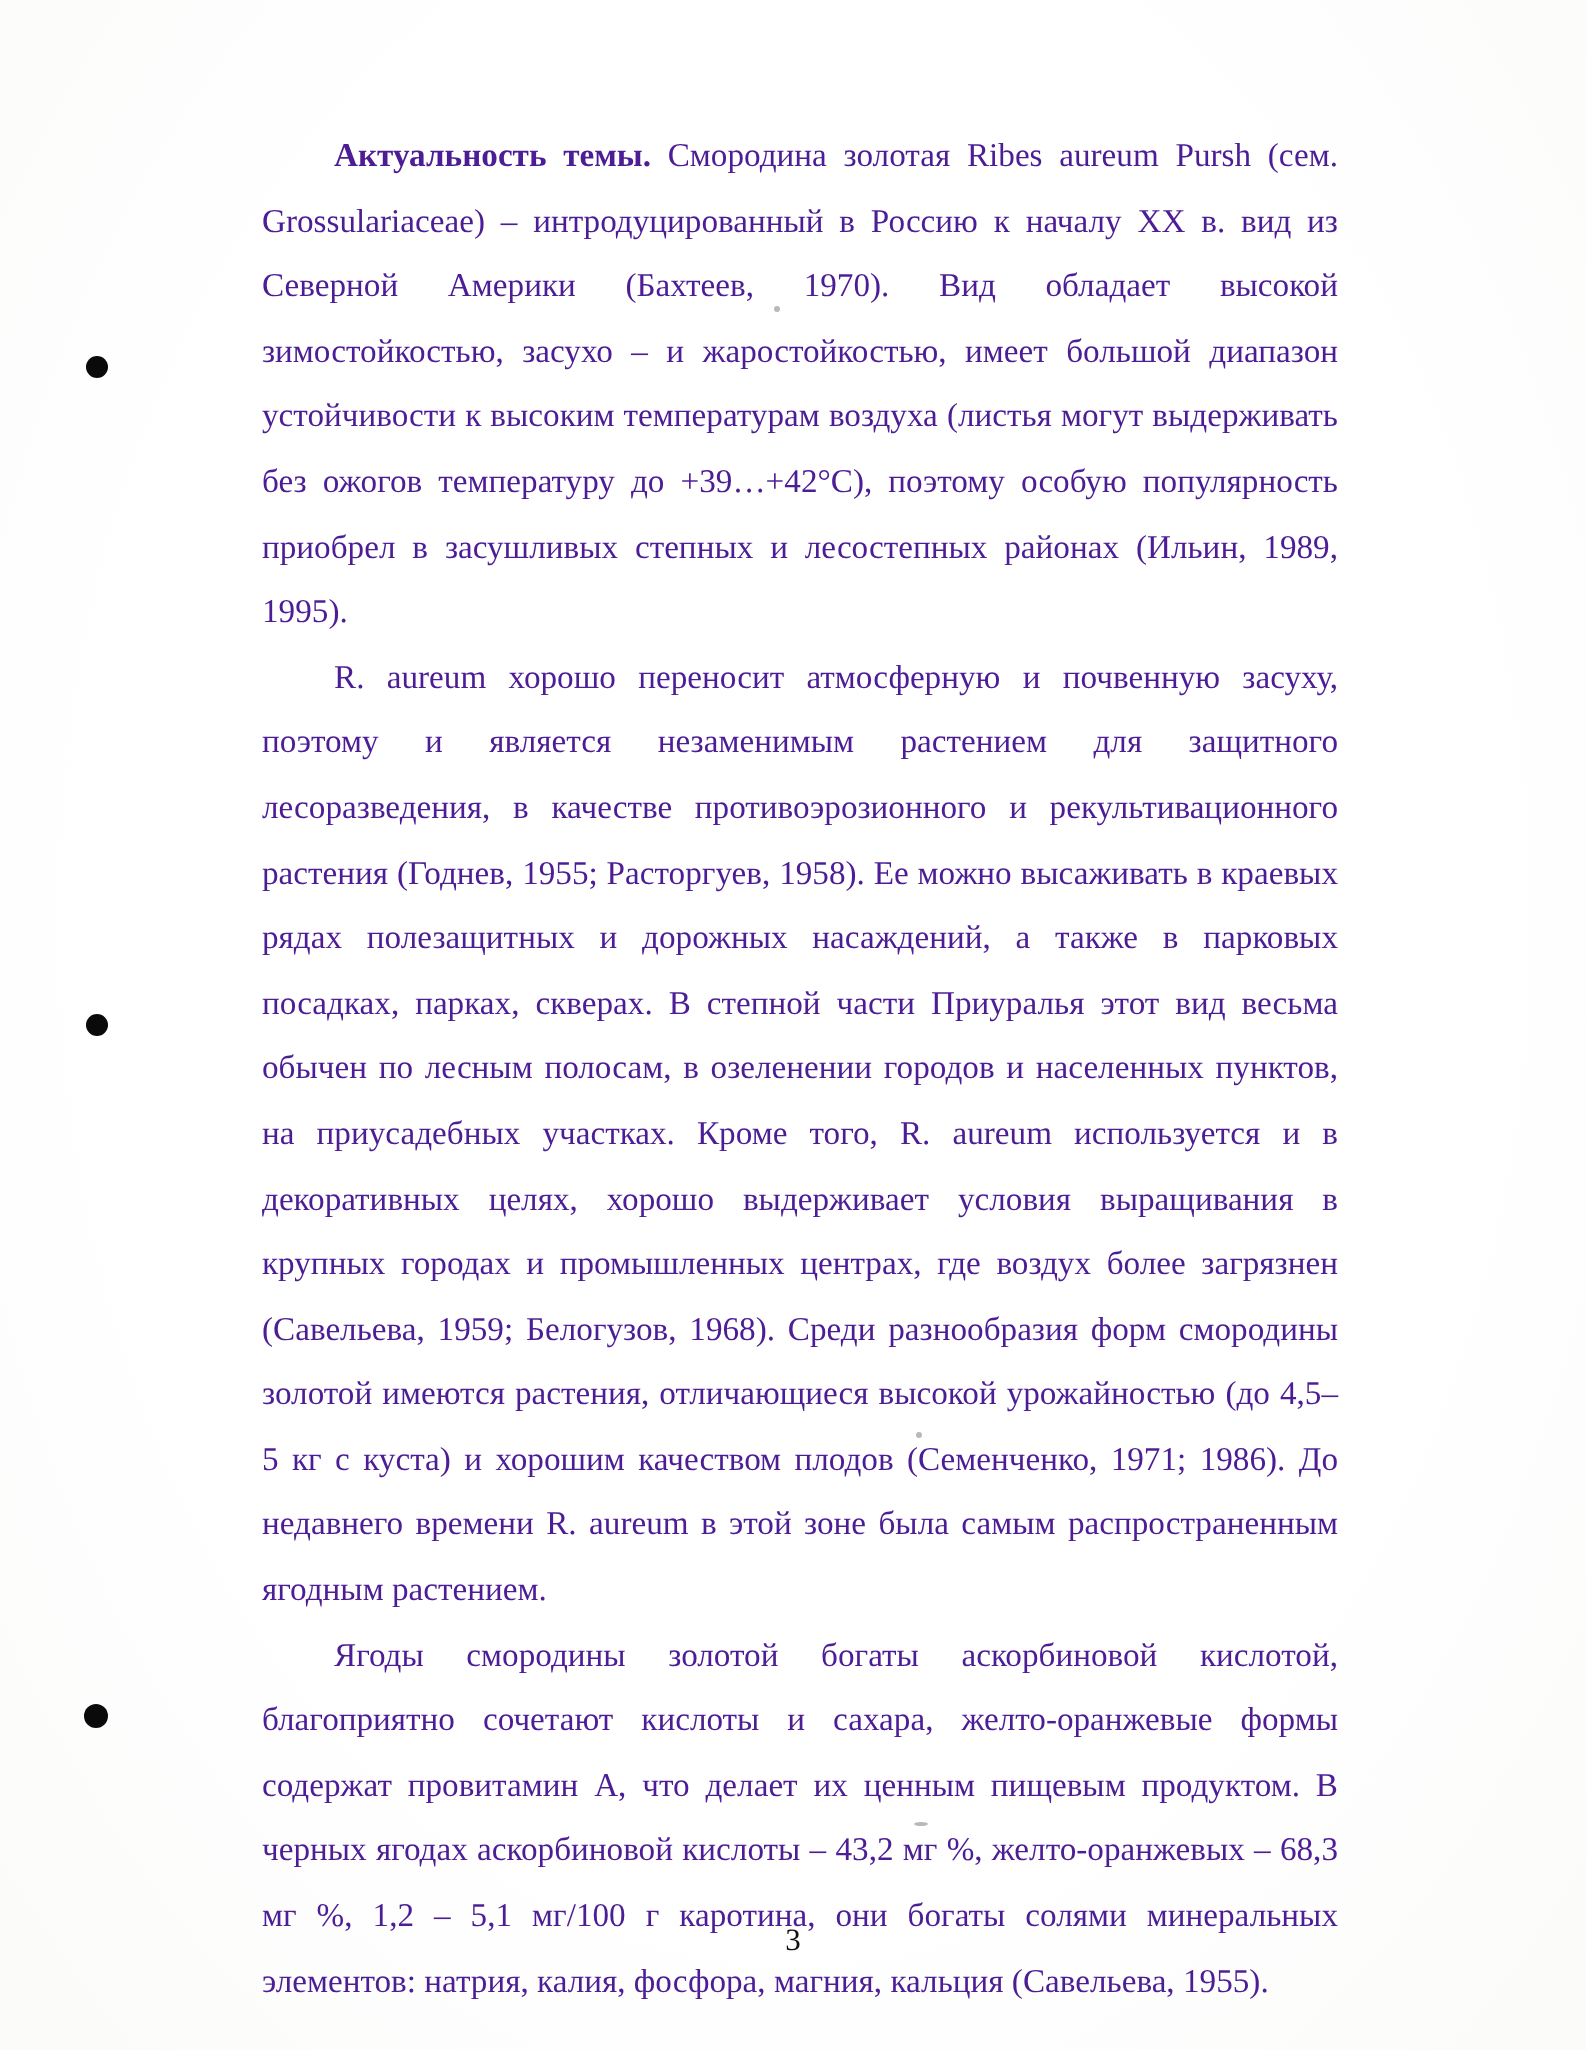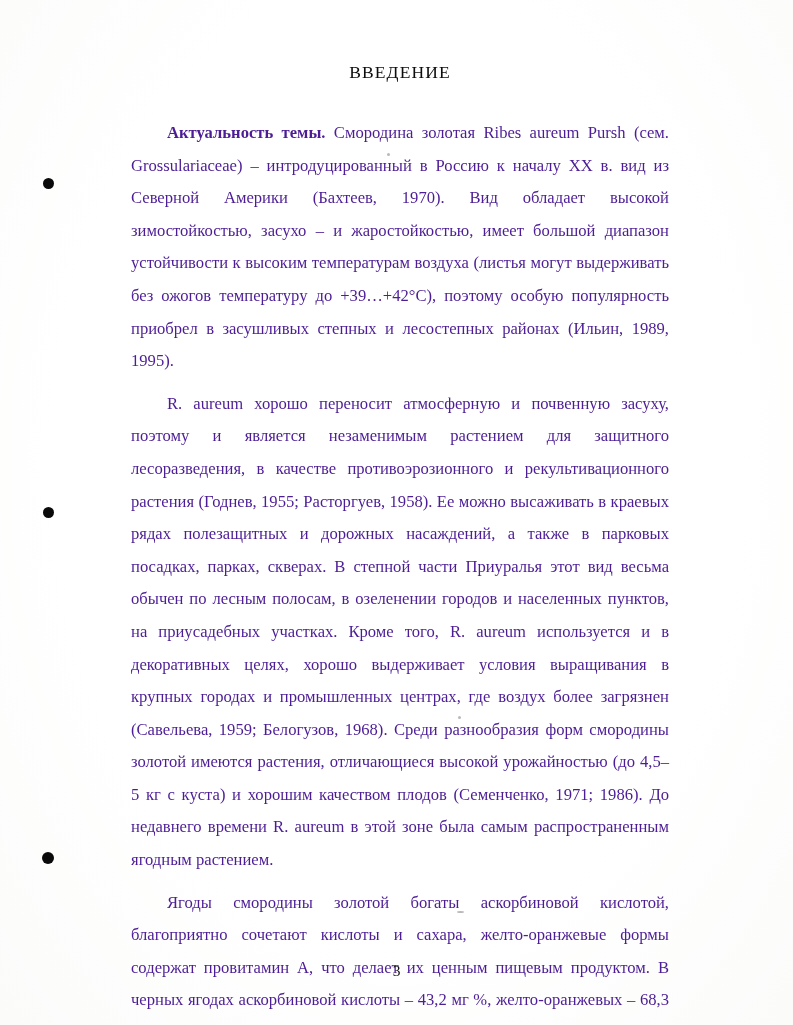--- a/index.html
+++ b/index.html
@@ -44,21 +44,21 @@
     margin: 0;
     text-align: justify;
     text-justify: inter-word;
     font-size: 16.6px;
     line-height: 32.6px;
     text-indent: 36px;
     color: #4c1d95;
     hyphens: manual;
   }
   .para + .para {
-    margin-top: 10px;
+    margin-top: 0;
   }
   .para b {
     font-weight: 700;
   }
   .page-number {
     position: absolute;
     left: 0;
     right: 0;
     top: 962px;
     text-align: center;
@@ -87,21 +87,20 @@
 
   <div class="punch-mark" style="left:43px; top:178px;"></div>
   <div class="punch-mark" style="left:43px; top:507px;"></div>
   <div class="punch-mark" style="left:42px; top:852px; width:12px; height:12px;"></div>
 
   <div class="speck" style="left:458px; top:716px; width:3px; height:3px;"></div>
   <div class="speck" style="left:457px; top:911px; width:7px; height:2px;"></div>
   <div class="speck" style="left:387px; top:153px; width:3px; height:3px;"></div>
 
   <div class="content">
-    <h1 class="doc-heading">ВВЕДЕНИЕ</h1>
 
     <p class="para">
       <b>Актуальность темы.</b><span> Смородина золотая Ribes aureum Pursh (сем. Grossulariaceae) – интродуцированный в Россию к началу XX в. вид из Северной Америки (Бахтеев, 1970). Вид обладает высокой зимостойкостью, засухо – и жаростойкостью, имеет большой диапазон устойчивости к высоким температурам воздуха (листья могут выдерживать без ожогов температуру до +39…+42°С), поэтому особую популярность приобрел в засушливых степных и лесостепных районах (Ильин, 1989, 1995).</span>
     </p>
 
     <p class="para">
       <span>R. aureum хорошо переносит атмосферную и почвенную засуху, поэтому и является незаменимым растением для защитного лесоразведения, в качестве противоэрозионного и рекультивационного растения (Годнев, 1955; Расторгуев, 1958). Ее можно высаживать в краевых рядах полезащитных и дорожных насаждений, а также в парковых посадках, парках, скверах. В степной части Приуралья этот вид весьма обычен по лесным полосам, в озеленении городов и населенных пунктов, на приусадебных участках. Кроме того, R. aureum используется и в декоративных целях, хорошо выдерживает условия выращивания в крупных городах и промышленных центрах, где воздух более загрязнен (Савельева, 1959; Белогузов, 1968). Среди разнообразия форм смородины золотой имеются растения, отличающиеся высокой урожайностью (до 4,5–5 кг с куста) и хорошим качеством плодов (Семенченко, 1971; 1986). До недавнего времени R. aureum в этой зоне была самым распространенным ягодным растением.</span>
     </p>
 
     <p class="para">

